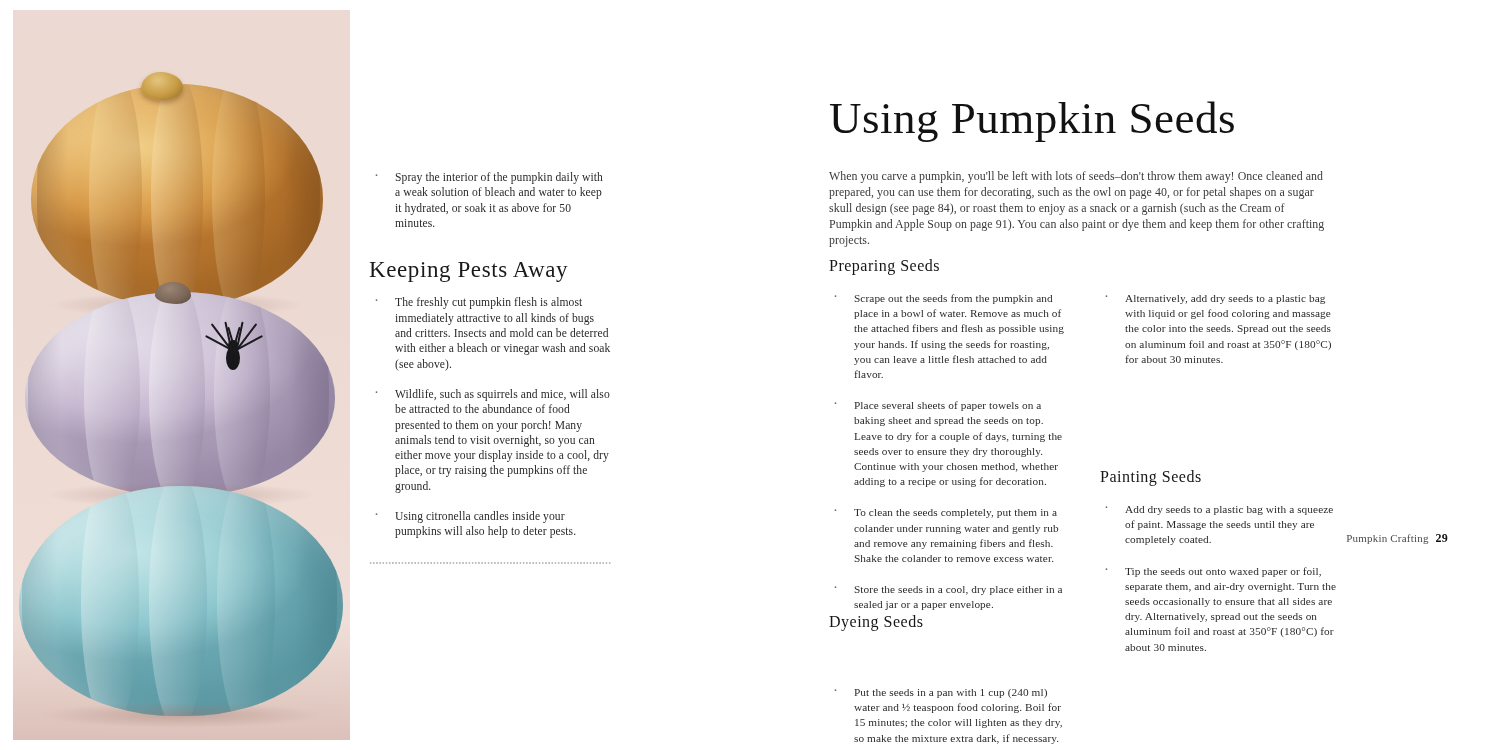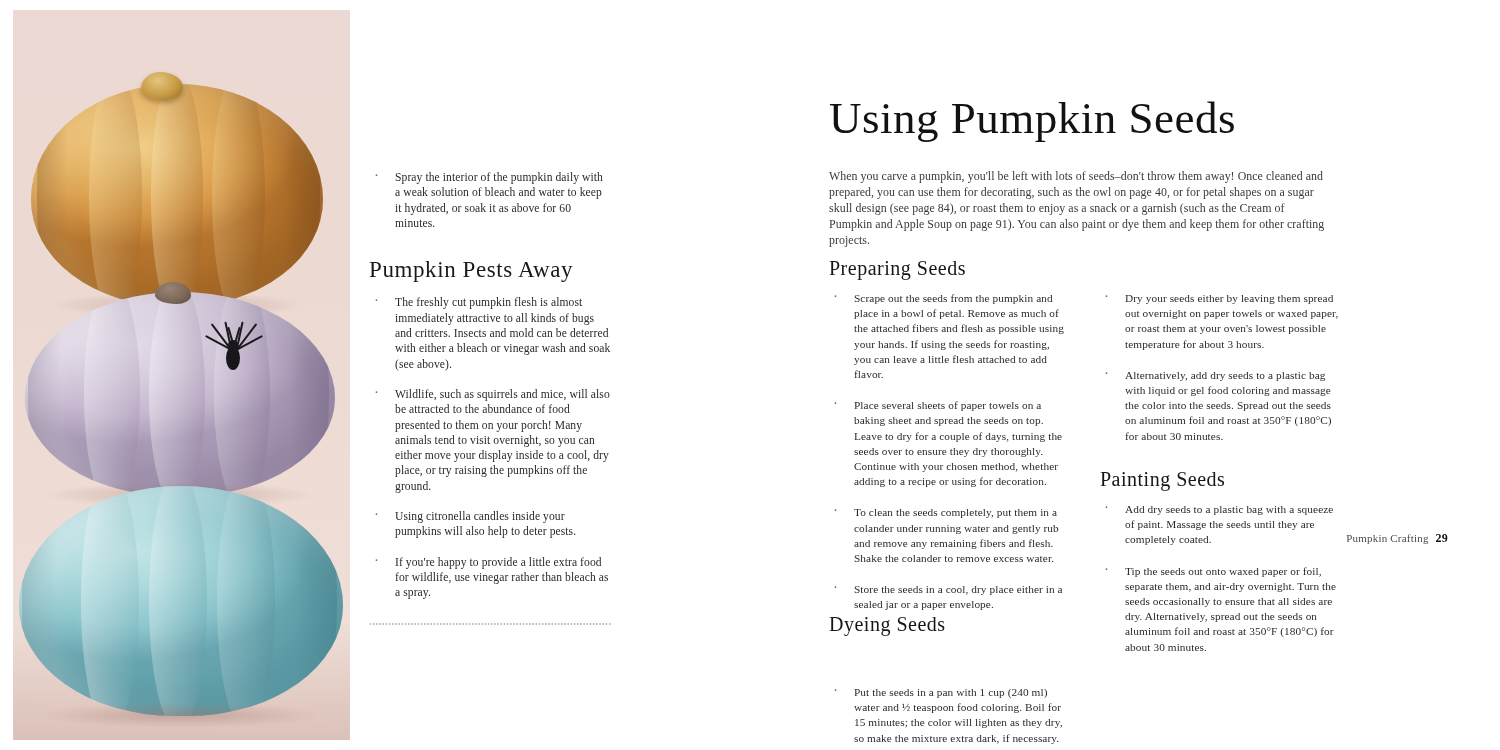--- a/index.html
+++ b/index.html
@@ -262,21 +262,21 @@
     width: 497px;
     font-size: 11.9px;
     line-height: 16.1px;
     color: #3a3a3a;
     letter-spacing: 0.05px;
   }
 
   .h2-right {
     position: absolute;
     font-family: "Liberation Serif", "DejaVu Serif", serif;
-    font-size: 20px;
+    font-size: 16px;
     font-weight: 400;
     letter-spacing: 0.5px;
     color: #161616;
     line-height: 1.1;
   }
 
   .rcol {
     position: absolute;
     width: 239px;
   }
@@ -356,65 +356,63 @@
             <div class="rib"></div>
             <div class="rib"></div>
             <div class="rib"></div>
         </div>
       </div>
     </div>
 
     <div class="col-left">
 
       <ul class="bullets">
-        <li>Spray the interior of the pumpkin daily with a weak solution of bleach and water to keep it hydrated, or soak it as above for 60 minutes.</li>
-      </ul>
-
-      <div class="h2">Pumpkin Pests Away</div>
+        <li>Spray the interior of the pumpkin daily with a weak solution of bleach and water to keep it hydrated, or soak it as above for 50 minutes.</li>
+      </ul>
+
+      <div class="h2">Keeping Pests Away</div>
 
       <ul class="bullets">
         <li>The freshly cut pumpkin flesh is almost immediately attractive to all kinds of bugs and critters. Insects and mold can be deterred with either a bleach or vinegar wash and soak (see above).</li>
         <li>Wildlife, such as squirrels and mice, will also be attracted to the abundance of food presented to them on your porch! Many animals tend to visit overnight, so you can either move your display inside to a cool, dry place, or try raising the pumpkins off the ground.</li>
         <li>Using citronella candles inside your pumpkins will also help to deter pests.</li>
-        <li>If you're happy to provide a little extra food for wildlife, use vinegar rather than bleach as a spray.</li>
       </ul>
 
       <div class="rule-dots"></div>
 
     </div>
   </div>
 
   <div class="page-right">
 
     <div class="h1">Using Pumpkin Seeds</div>
 
     <div class="intro">When you carve a pumpkin, you'll be left with lots of seeds–don't throw them away! Once cleaned and prepared, you can use them for decorating, such as the owl on page 40, or for petal shapes on a sugar skull design (see page 84), or roast them to enjoy as a snack or a garnish (such as the Cream of Pumpkin and Apple Soup on page 91). You can also paint or dye them and keep them for other crafting projects.</div>
 
     <div class="h2-right" style="left:115px; top:257px;">Preparing Seeds</div>
 
     <div class="rcol" style="left:115px; top:291px;">
       <ul class="bullets">
-        <li>Scrape out the seeds from the pumpkin and place in a bowl of petal. Remove as much of the attached fibers and flesh as possible using your hands. If using the seeds for roasting, you can leave a little flesh attached to add flavor.</li>
+        <li>Scrape out the seeds from the pumpkin and place in a bowl of water. Remove as much of the attached fibers and flesh as possible using your hands. If using the seeds for roasting, you can leave a little flesh attached to add flavor.</li>
         <li>Place several sheets of paper towels on a baking sheet and spread the seeds on top. Leave to dry for a couple of days, turning the seeds over to ensure they dry thoroughly. Continue with your chosen method, whether adding to a recipe or using for decoration.</li>
         <li>To clean the seeds completely, put them in a colander under running water and gently rub and remove any remaining fibers and flesh. Shake the colander to remove excess water.</li>
         <li>Store the seeds in a cool, dry place either in a sealed jar or a paper envelope.</li>
       </ul>
     </div>
 
     <div class="h2-right" style="left:115px; top:613px;">Dyeing Seeds</div>
 
     <div class="rcol" style="left:115px; top:645px;margin-top:40px;">
       <ul class="bullets">
         <li>Put the seeds in a pan with 1 cup (240 ml) water and ½ teaspoon food coloring. Boil for 15 minutes; the color will lighten as they dry, so make the mixture extra dark, if necessary.</li>
       </ul>
     </div>
 
     <div class="rcol" style="left:386px; top:291px;">
       <ul class="bullets">
-        <li>Dry your seeds either by leaving them spread out overnight on paper towels or waxed paper, or roast them at your oven's lowest possible temperature for about 3 hours.</li>
         <li>Alternatively, add dry seeds to a plastic bag with liquid or gel food coloring and massage the color into the seeds. Spread out the seeds on aluminum foil and roast at 350°F (180°C) for about 30 minutes.</li>
       </ul>
     </div>
 
     <div class="h2-right" style="left:386px; top:468px;">Painting Seeds</div>
 
     <div class="rcol" style="left:386px; top:502px;">
       <ul class="bullets">
         <li>Add dry seeds to a plastic bag with a squeeze of paint. Massage the seeds until they are completely coated.</li>
         <li>Tip the seeds out onto waxed paper or foil, separate them, and air-dry overnight. Turn the seeds occasionally to ensure that all sides are dry. Alternatively, spread out the seeds on aluminum foil and roast at 350°F (180°C) for about 30 minutes.</li>

